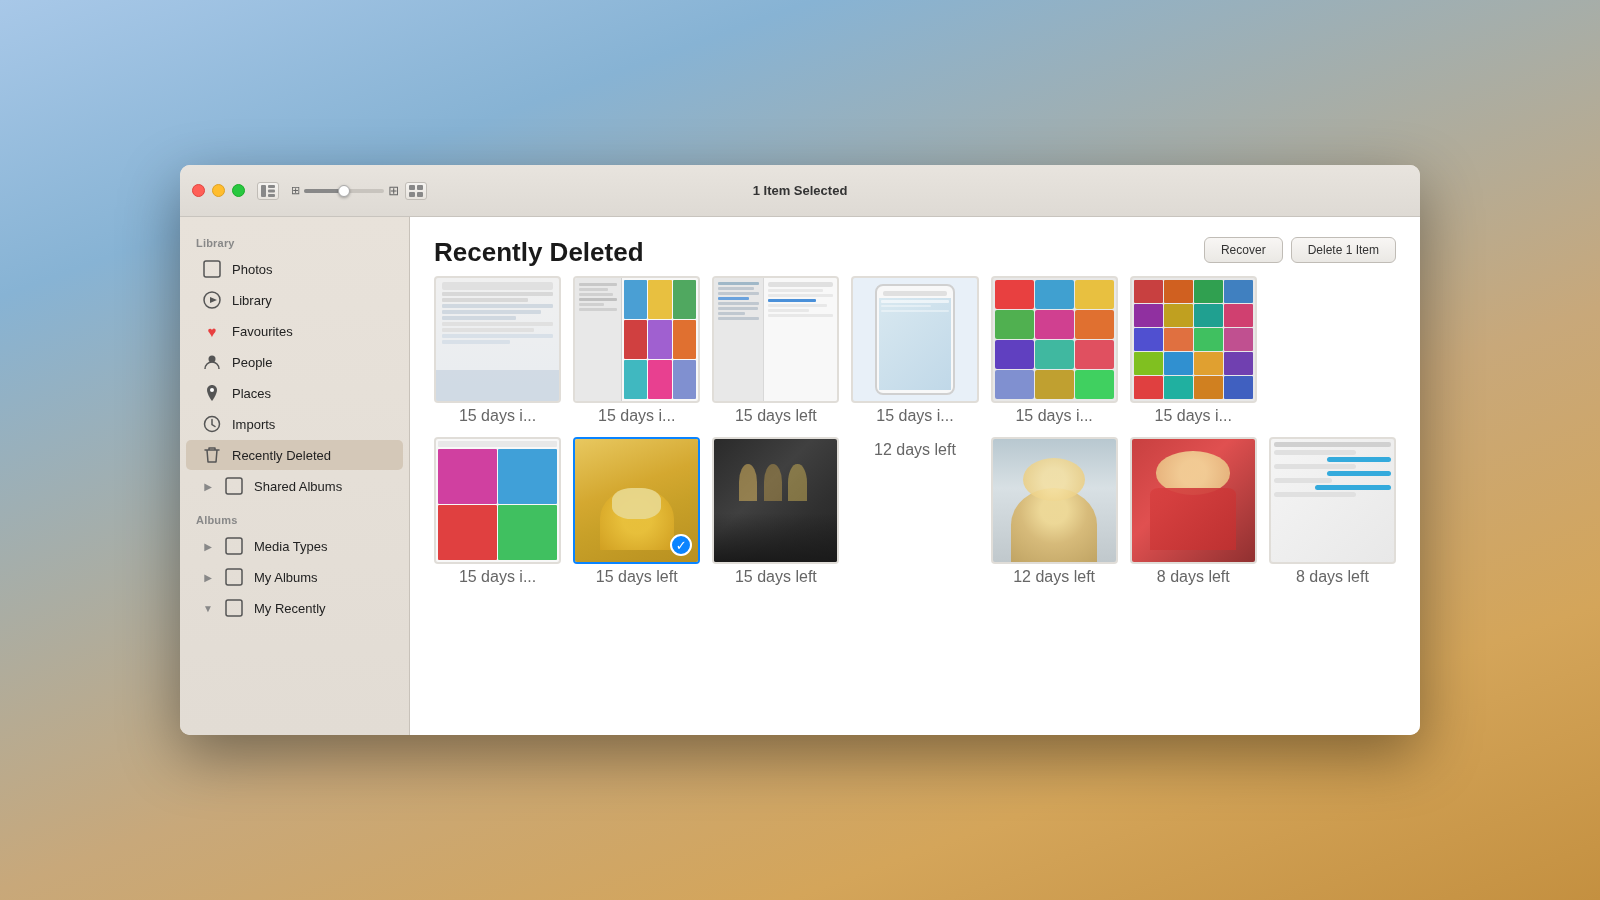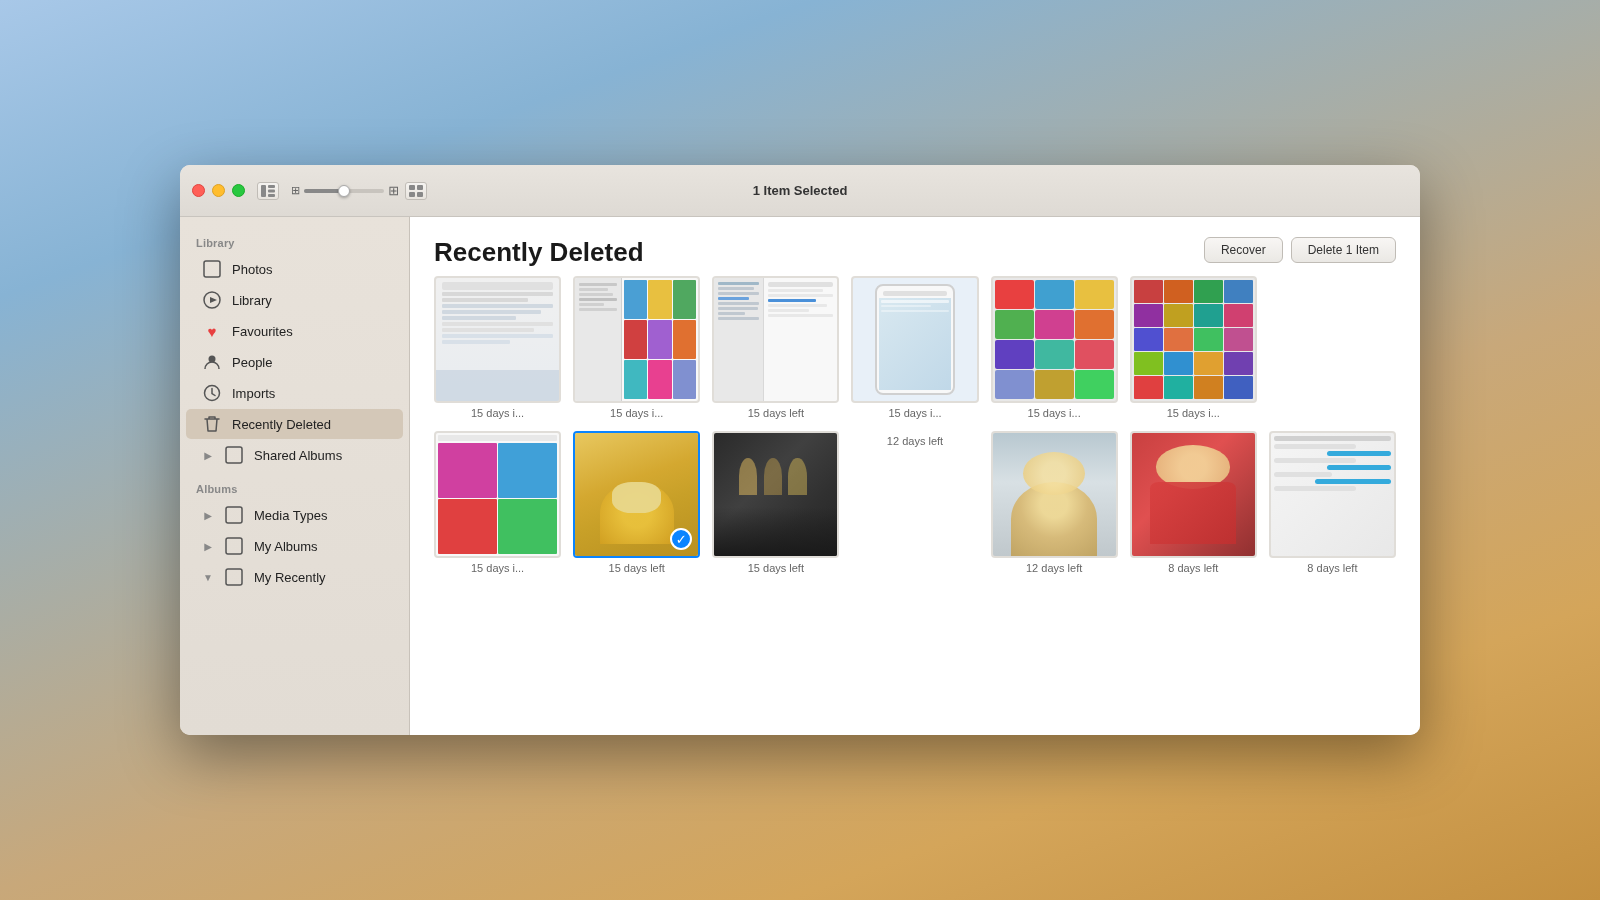--- a/index.html
+++ b/index.html
@@ -263,21 +263,21 @@
       overflow: hidden;
       position: relative;
       border: 2px solid transparent;
     }
 
     .photo-thumb.selected {
       border-color: #0a84ff;
     }
 
     .photo-label {
-      font-size: 11px;
+      font-size: 16px;
       color: #666;
       margin-top: 4px;
       text-align: center;
     }
 
     .check-badge {
       position: absolute;
       bottom: 6px;
       right: 6px;
       width: 22px;
@@ -403,20 +403,29 @@
       <div class="sidebar-item">
         <div class="sidebar-item-icon">
           <svg width="18" height="18" viewBox="0 0 18 18" fill="#555">
             <circle cx="9" cy="6" r="3.5"></circle>
             <path d="M2 16c0-3.9 3.1-7 7-7s7 3.1 7 7" stroke="#555" stroke-width="1.5" fill="none"></path>
           </svg>
         </div>
         <span class="sidebar-item-label">People</span>
       </div>
 
+      <div class="sidebar-item">
+        <div class="sidebar-item-icon">
+          <svg width="16" height="18" viewBox="0 0 16 18" fill="#555">
+            <path d="M8 1C5.2 1 3 3.2 3 6c0 4.5 5 11 5 11s5-6.5 5-11c0-2.8-2.2-5-5-5z"></path>
+            <circle cx="8" cy="6" r="2" fill="white"></circle>
+          </svg>
+        </div>
+        <span class="sidebar-item-label">Places</span>
+      </div>
 
       <div class="sidebar-item">
         <div class="sidebar-item-icon">
           <svg width="18" height="18" viewBox="0 0 18 18" fill="none">
             <circle cx="9" cy="9" r="7.5" stroke="#555" stroke-width="1.5"></circle>
             <path d="M9 4.5v5l3 2" stroke="#555" stroke-width="1.5" stroke-linecap="round"></path>
           </svg>
         </div>
         <span class="sidebar-item-label">Imports</span>
       </div>

